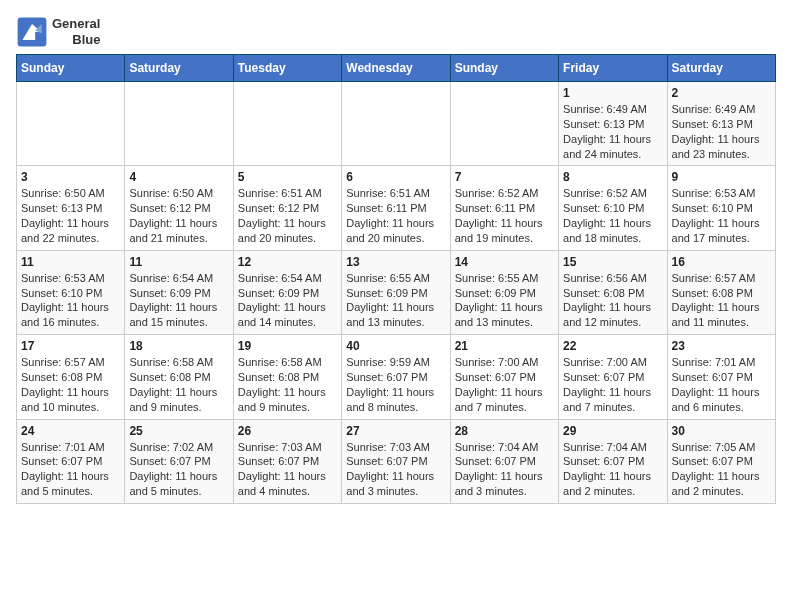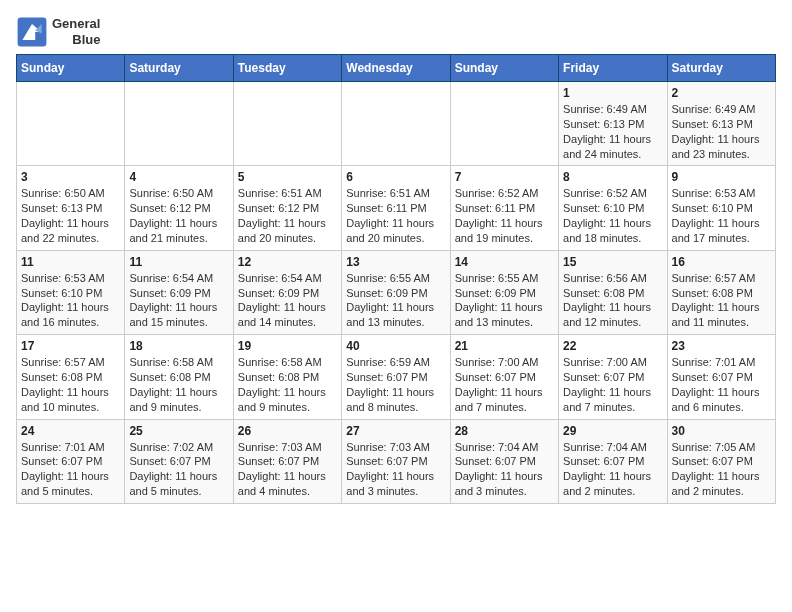--- a/index.html
+++ b/index.html
@@ -256,21 +256,21 @@
         </td>
         <td>
           <div class="day-num">19</div>
           <div class="day-info" style="white-space: pre-line;">Sunrise: 6:58 AM
 Sunset: 6:08 PM
 Daylight: 11 hours
 and 9 minutes.</div>
         </td>
         <td>
           <div class="day-num">40</div>
-          <div class="day-info" style="white-space: pre-line;">Sunrise: 6:59 AM
+          <div class="day-info" style="white-space: pre-line;">Sunrise: 9:59 AM
 Sunset: 6:07 PM
 Daylight: 11 hours
 and 8 minutes.</div>
         </td>
         <td>
           <div class="day-num">21</div>
           <div class="day-info" style="white-space: pre-line;">Sunrise: 7:00 AM
 Sunset: 6:07 PM
 Daylight: 11 hours
 and 7 minutes.</div>

